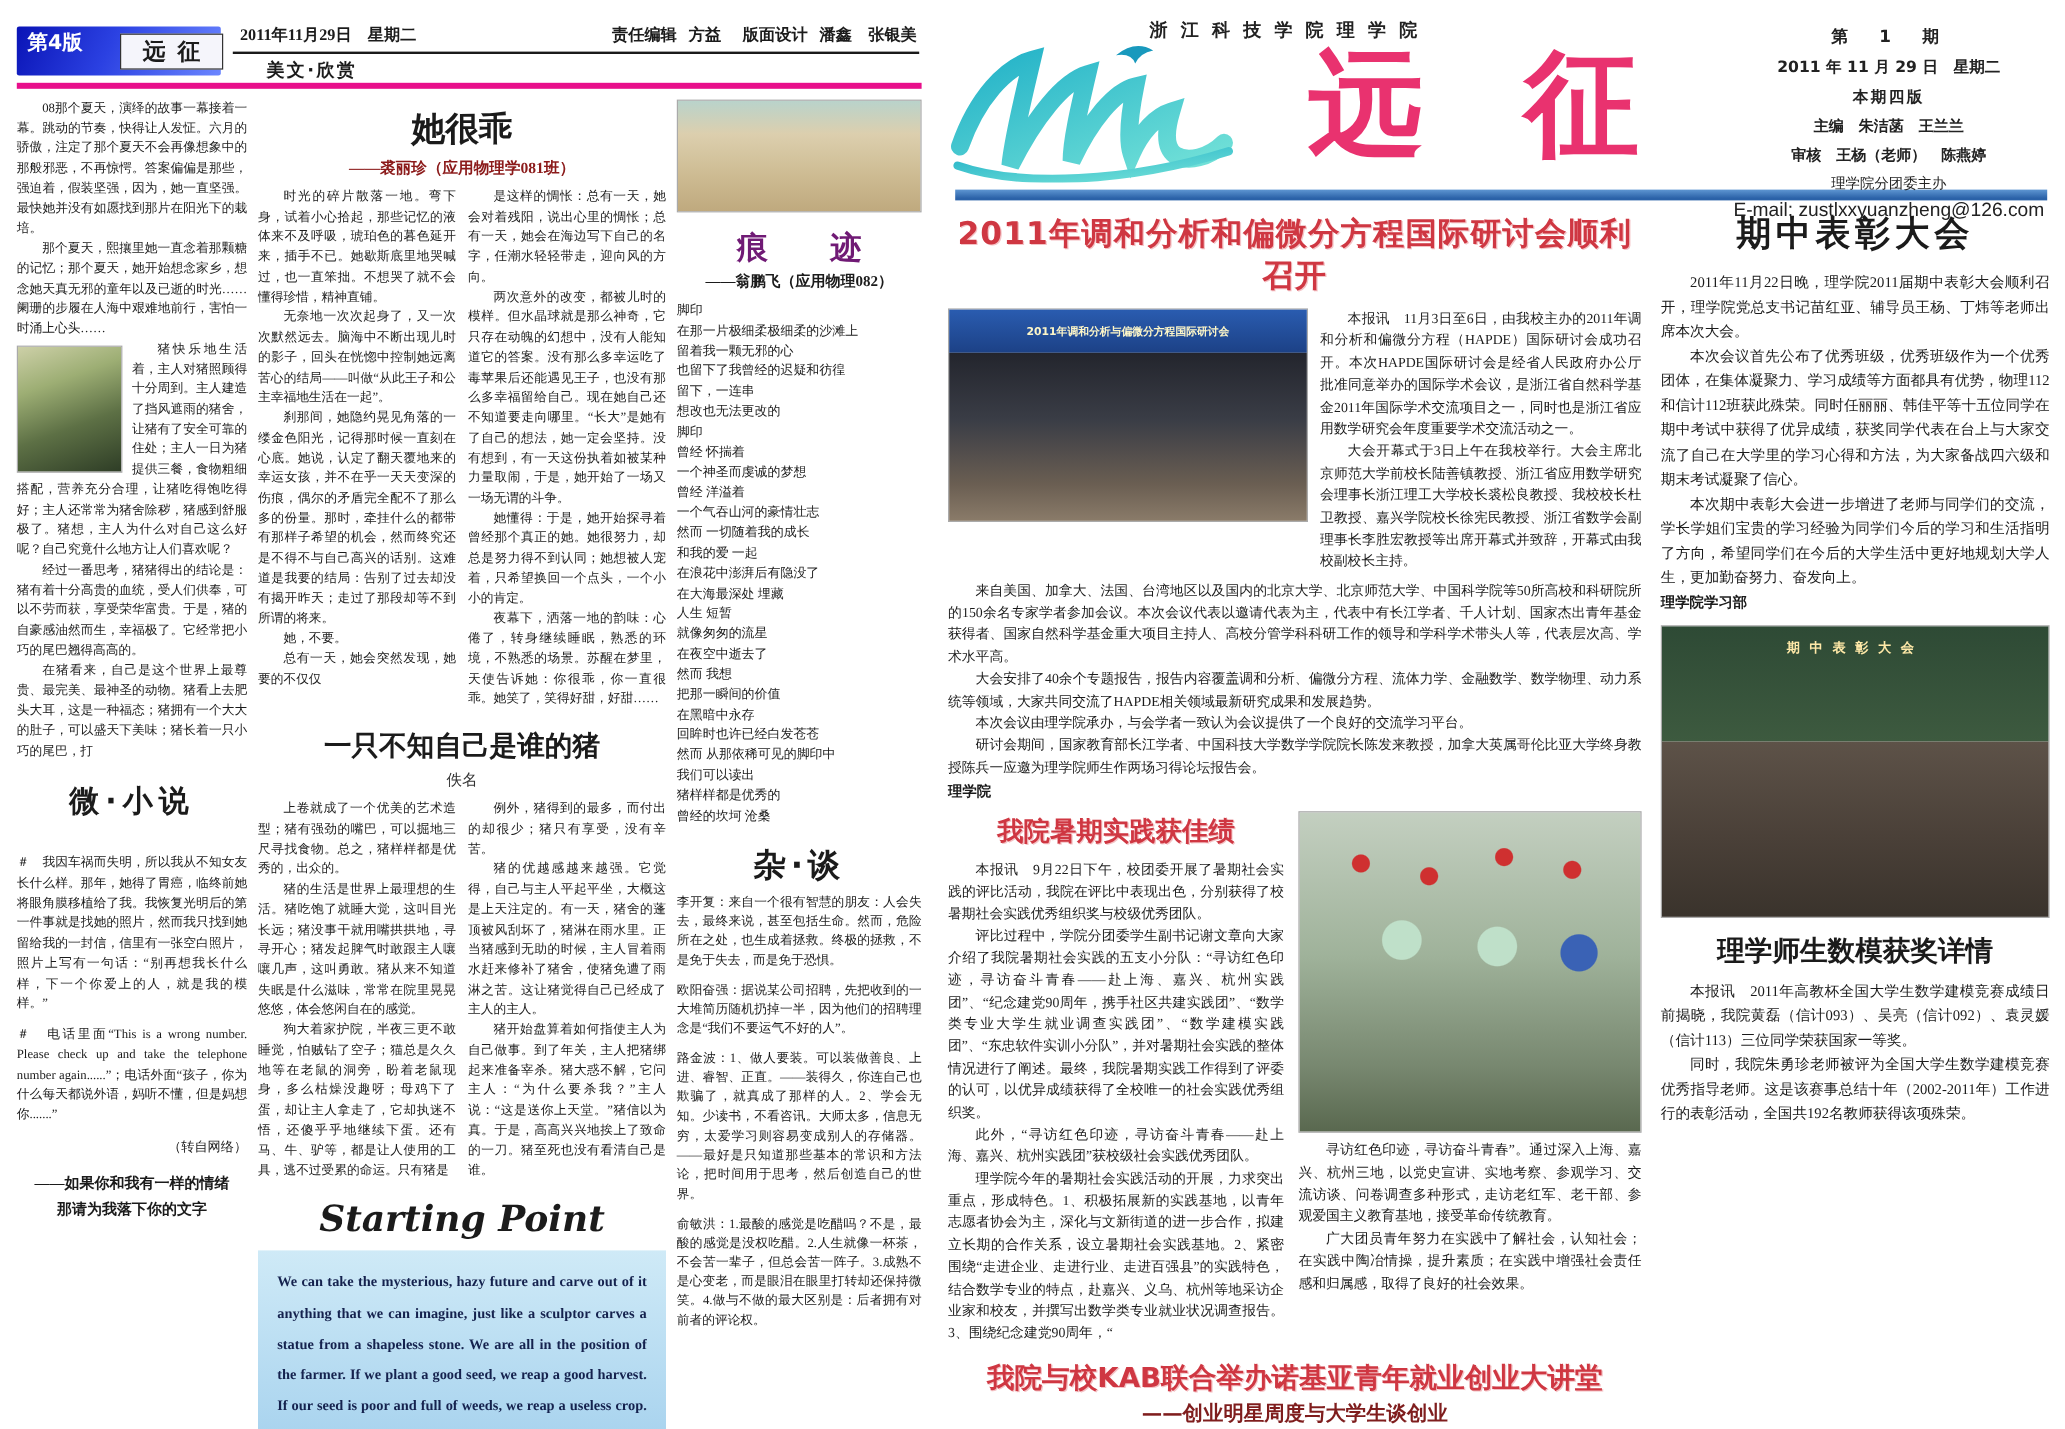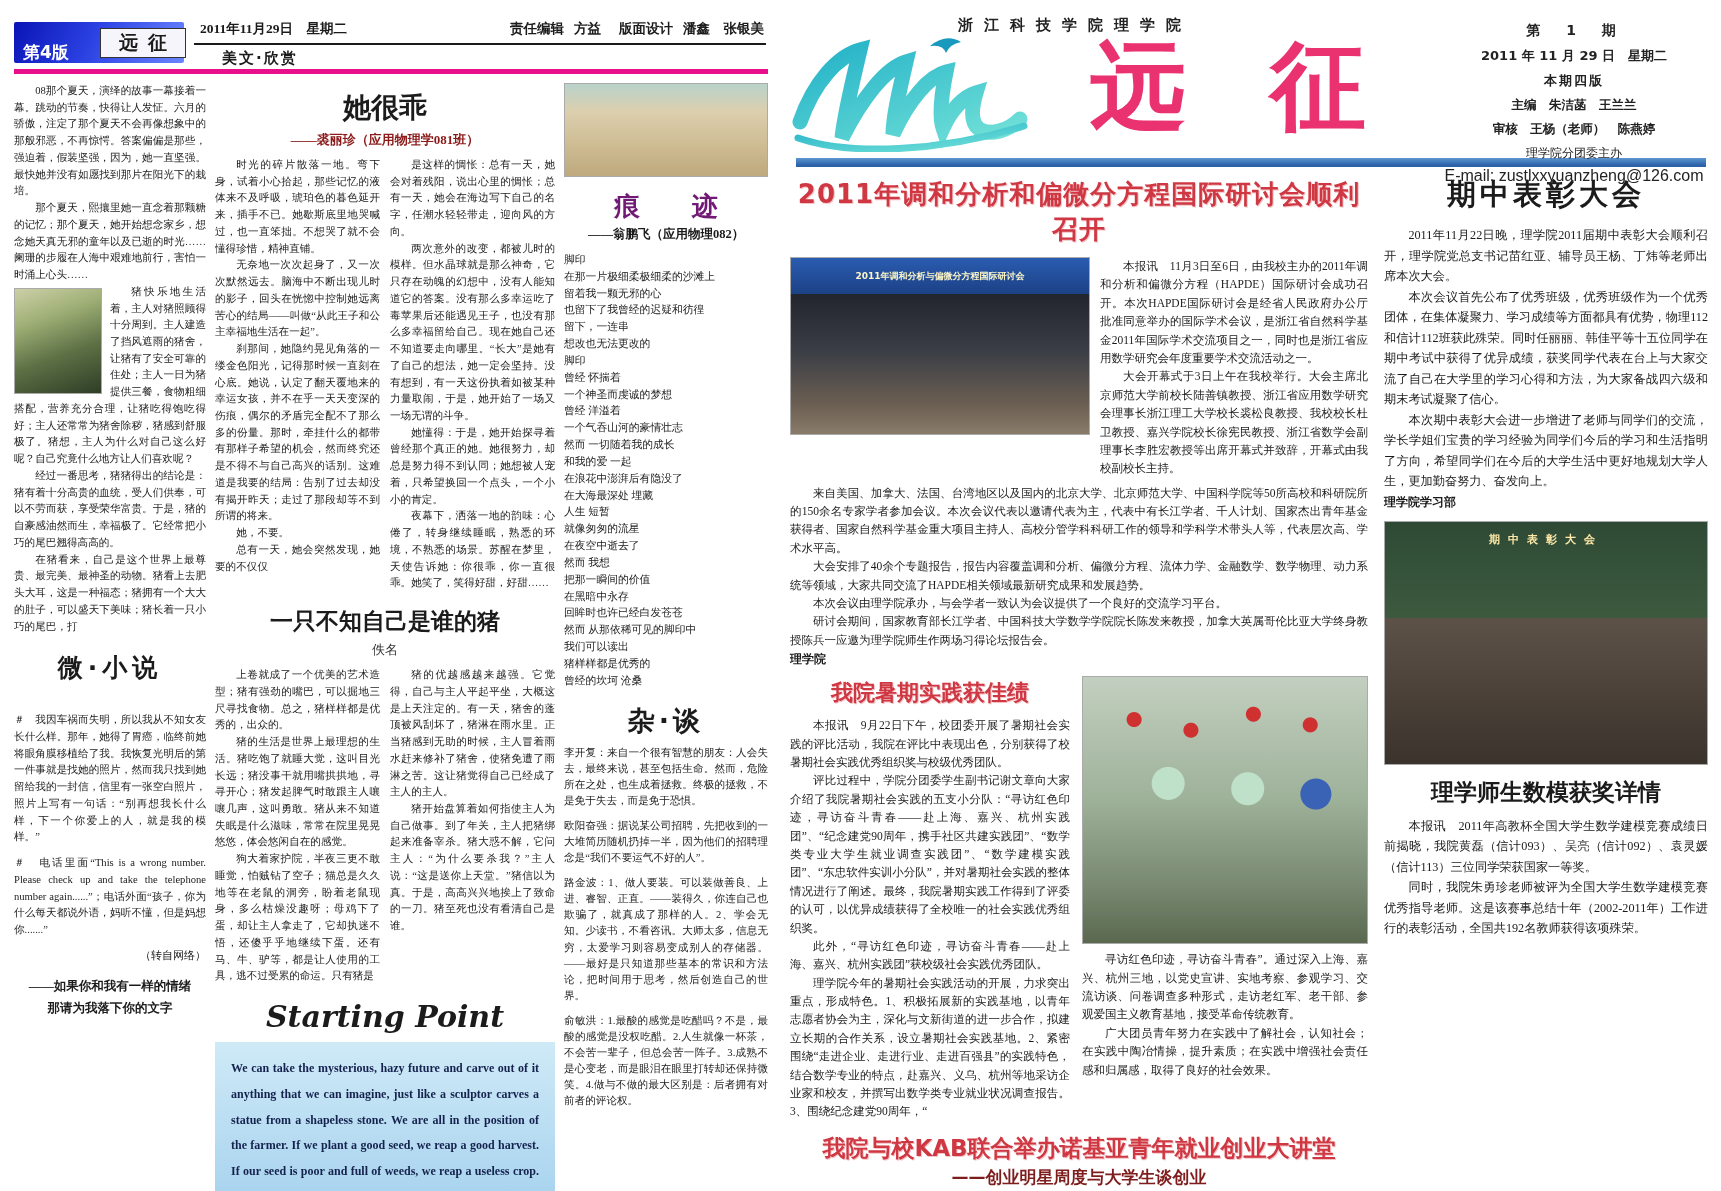--- a/index.html
+++ b/index.html
@@ -6,21 +6,21 @@
   body{width:1721px;height:1191px;background:#ffffff;position:relative;overflow:hidden;
        font-family:"Liberation Serif","DejaVu Serif",serif;color:#1b1b1b;}
   .page{position:absolute;top:14px;}
   .page-left{left:14px;width:754px;}
   .page-right{left:790px;top:10px;width:918px;}
 
   
   .lp-header{position:relative;height:60px;}
   .lp-edition-box{position:absolute;left:0;top:8px;width:170px;height:41px;
       background:linear-gradient(115deg,#0a14b6 0%,#2b41e2 45%,#6b86ff 100%);border-radius:2px;}
-  .lp-edition{color:#fff;font:bold 17px "DejaVu Sans",sans-serif;padding:19px 0 0 9px;}
+  .lp-edition{color:#fff;font:bold 17px "DejaVu Sans",sans-serif;padding:2px 0 0 9px;}
   .lp-masthead-box{position:absolute;left:86px;top:14px;width:86px;height:30px;background:#f5f5fb;
       border:1px solid #333;display:flex;align-items:center;justify-content:center;
       font:bold 19px "DejaVu Serif",serif;letter-spacing:10px;padding-left:10px;box-sizing:border-box;}
   .lp-header-right{position:absolute;left:180px;right:2px;top:4px;}
   .lp-row1{display:flex;justify-content:space-between;border-bottom:2px solid #1a1a1a;
       padding:2px 2px 5px 6px;font-size:13.5px;font-weight:bold;}
   .lp-credits{display:flex;gap:18px;}
   .lp-credits span{margin-left:10px;}
   .lp-row2{padding:4px 0 0 28px;font:bold 15px "DejaVu Sans",sans-serif;letter-spacing:2px;}
   .lp-pinkrule{position:absolute;left:0;right:0;bottom:0;height:5px;background:#e80f8b;}
@@ -183,20 +183,21 @@
       </div>
       <div class="pig-title">一只不知自己是谁的猪</div>
       <div class="byline byline-plain">佚名</div>
       <div class="twocol bodytext">
         <div>
             <p>上卷就成了一个优美的艺术造型；猪有强劲的嘴巴，可以掘地三尺寻找食物。总之，猪样样都是优秀的，出众的。</p>
             <p>猪的生活是世界上最理想的生活。猪吃饱了就睡大觉，这叫目光长远；猪没事干就用嘴拱拱地，寻寻开心；猪发起脾气时敢跟主人嚷嚷几声，这叫勇敢。猪从来不知道失眠是什么滋味，常常在院里晃晃悠悠，体会悠闲自在的感觉。</p>
             <p>狗大着家护院，半夜三更不敢睡觉，怕贼钻了空子；猫总是久久地等在老鼠的洞旁，盼着老鼠现身，多么枯燥没趣呀；母鸡下了蛋，却让主人拿走了，它却执迷不悟，还傻乎乎地继续下蛋。还有马、牛、驴等，都是让人使用的工具，逃不过受累的命运。只有猪是</p>
           </div>
         <div>
+            <p>例外，猪得到的最多，而付出的却很少；猪只有享受，没有辛苦。</p>
             <p>猪的优越感越来越强。它觉得，自己与主人平起平坐，大概这是上天注定的。有一天，猪舍的蓬顶被风刮坏了，猪淋在雨水里。正当猪感到无助的时候，主人冒着雨水赶来修补了猪舍，使猪免遭了雨淋之苦。这让猪觉得自己已经成了主人的主人。</p>
             <p>猪开始盘算着如何指使主人为自己做事。到了年关，主人把猪绑起来准备宰杀。猪大惑不解，它问主人：“为什么要杀我？”主人说：“这是送你上天堂。”猪信以为真。于是，高高兴兴地挨上了致命的一刀。猪至死也没有看清自己是谁。</p>
           </div>
       </div>
       <div class="sp-title">Starting Point</div>
       <div class="sp-box">We can take the mysterious, hazy future and carve out of it anything that we can imagine, just like a sculptor carves a statue from a shapeless stone. We are all in the position of the farmer. If we plant a good seed, we reap a good harvest. If our seed is poor and full of weeds, we reap a useless crop. If we plant nothing at all, we harvest nothing at all. I want the future to be better than the past. I don't want it contaminated by the mistakes and errors with which history is filled. We should all be concerned about the future because that is where we will spend the reminder of our lives. The past is gone and static. Nothing we can do will change it. The future is before us and dynamic. Everything we do will effect it. Each day will brings with it new frontiers, in our homes and in our businesses, if we will only recognize them. We are just at the beginning of the progress in every field of human endeavor.</div>
     </div>
 
     <div class="lp-col4">
       <div class="photo lp-photo-beach"></div>

